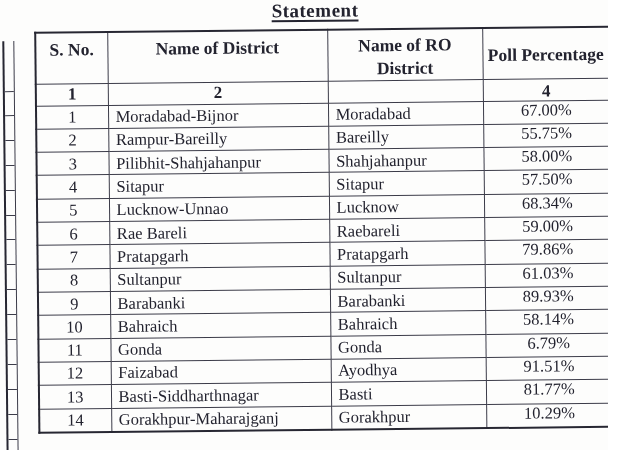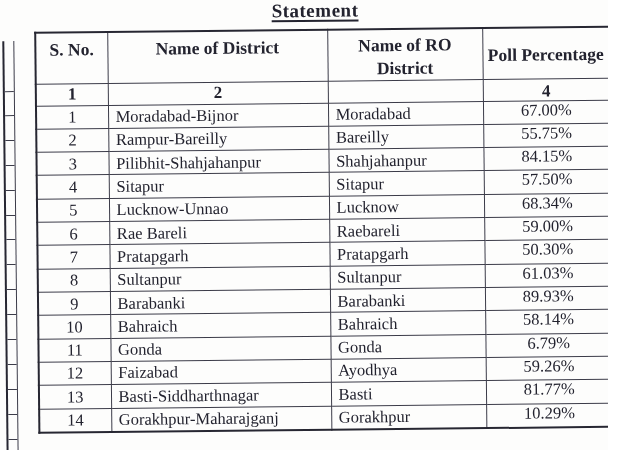--- a/index.html
+++ b/index.html
@@ -146,21 +146,21 @@
           <tr>
     <td class="c-sno">2</td>
     <td class="c-name">Rampur-Bareilly</td>
     <td class="c-name">Bareilly</td>
     <td class="c-poll">55.75%</td>
   </tr>
           <tr>
     <td class="c-sno">3</td>
     <td class="c-name">Pilibhit-Shahjahanpur</td>
     <td class="c-name">Shahjahanpur</td>
-    <td class="c-poll">84.15%</td>
+    <td class="c-poll">58.00%</td>
   </tr>
           <tr>
     <td class="c-sno">4</td>
     <td class="c-name">Sitapur</td>
     <td class="c-name">Sitapur</td>
     <td class="c-poll">57.50%</td>
   </tr>
           <tr>
     <td class="c-sno">5</td>
     <td class="c-name">Lucknow-Unnao</td>
@@ -170,21 +170,21 @@
           <tr>
     <td class="c-sno">6</td>
     <td class="c-name">Rae Bareli</td>
     <td class="c-name">Raebareli</td>
     <td class="c-poll">59.00%</td>
   </tr>
           <tr>
     <td class="c-sno">7</td>
     <td class="c-name">Pratapgarh</td>
     <td class="c-name">Pratapgarh</td>
-    <td class="c-poll">50.30%</td>
+    <td class="c-poll">79.86%</td>
   </tr>
           <tr>
     <td class="c-sno">8</td>
     <td class="c-name">Sultanpur</td>
     <td class="c-name">Sultanpur</td>
     <td class="c-poll">61.03%</td>
   </tr>
           <tr>
     <td class="c-sno">9</td>
     <td class="c-name">Barabanki</td>
@@ -200,21 +200,21 @@
           <tr>
     <td class="c-sno">11</td>
     <td class="c-name">Gonda</td>
     <td class="c-name">Gonda</td>
     <td class="c-poll">6.79%</td>
   </tr>
           <tr>
     <td class="c-sno">12</td>
     <td class="c-name">Faizabad</td>
     <td class="c-name">Ayodhya</td>
-    <td class="c-poll">59.26%</td>
+    <td class="c-poll">91.51%</td>
   </tr>
           <tr>
     <td class="c-sno">13</td>
     <td class="c-name">Basti-Siddharthnagar</td>
     <td class="c-name">Basti</td>
     <td class="c-poll">81.77%</td>
   </tr>
           <tr>
     <td class="c-sno">14</td>
     <td class="c-name">Gorakhpur-Maharajganj</td>

